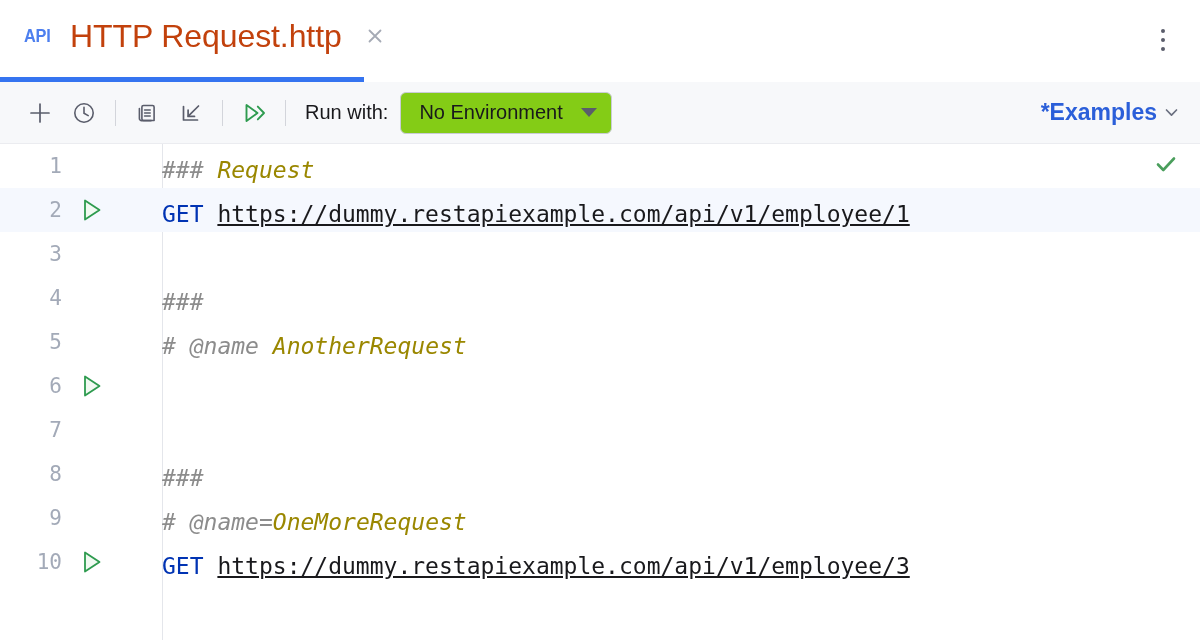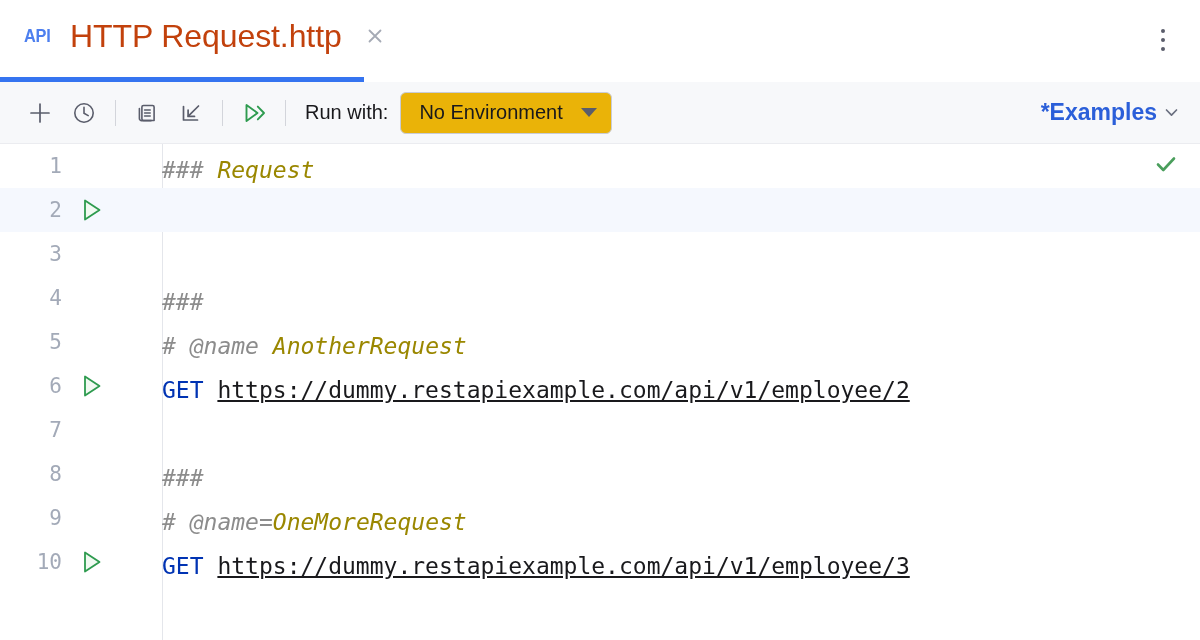--- a/index.html
+++ b/index.html
@@ -123,21 +123,21 @@
     white-space: nowrap;
   }
   .env-select {
     display: flex;
     align-items: center;
     gap: 18px;
     height: 42px;
     padding: 0 14px 0 18px;
     border: 1px solid #C9CCD6;
     border-radius: 6px;
-    background: #eab308;
+    background: #84cc16;
     box-sizing: border-box;
   }
   .env-select .env-value {
     color: #19191C;
     font-size: 20px;
     white-space: nowrap;
   }
   .caret-down {
     width: 0; height: 0;
     border-left: 8px solid transparent;
@@ -324,20 +324,21 @@
         <div class="gutter-icon"></div>
         <div class="code"><span class="tok-hash">### </span><span class="tok-name">Request</span></div>
       </div>
       <div class="row current">
         <div class="lineno">2</div>
         <div class="gutter-icon">
           <svg class="run-arrow" viewBox="0 0 24 26" fill="#F1FAF2" stroke="#2E9B4F" stroke-width="1.8" stroke-linejoin="round">
             <path d="M5 3.5 L5 22.5 L19.5 13 Z"></path>
           </svg>
         </div>
+        <div class="code"><span class="tok-method">GET </span><span class="tok-url">https://dummy.restapiexample.com/api/v1/employee/1</span></div>
       </div>
       <div class="row">
         <div class="lineno">3</div>
         <div class="gutter-icon"></div>
         <div class="code"></div>
       </div>
       <div class="row">
         <div class="lineno">4</div>
         <div class="gutter-icon"></div>
         <div class="code"><span class="tok-hash">###</span></div>
@@ -347,21 +348,20 @@
         <div class="gutter-icon"></div>
         <div class="code"><span class="tok-hash"># </span><span class="tok-at">@name</span><span class="tok-hash"> </span><span class="tok-name">AnotherRequest</span></div>
       </div>
       <div class="row">
         <div class="lineno">6</div>
         <div class="gutter-icon">
           <svg class="run-arrow" viewBox="0 0 24 26" fill="#F1FAF2" stroke="#2E9B4F" stroke-width="1.8" stroke-linejoin="round">
             <path d="M5 3.5 L5 22.5 L19.5 13 Z"></path>
           </svg>
         </div>
-        <div class="code"><span class="tok-method">GET </span><span class="tok-url">https://dummy.restapiexample.com/api/v1/employee/2</span></div>
       </div>
       <div class="row">
         <div class="lineno">7</div>
         <div class="gutter-icon"></div>
         <div class="code"></div>
       </div>
       <div class="row">
         <div class="lineno">8</div>
         <div class="gutter-icon"></div>
         <div class="code"><span class="tok-hash">###</span></div>

